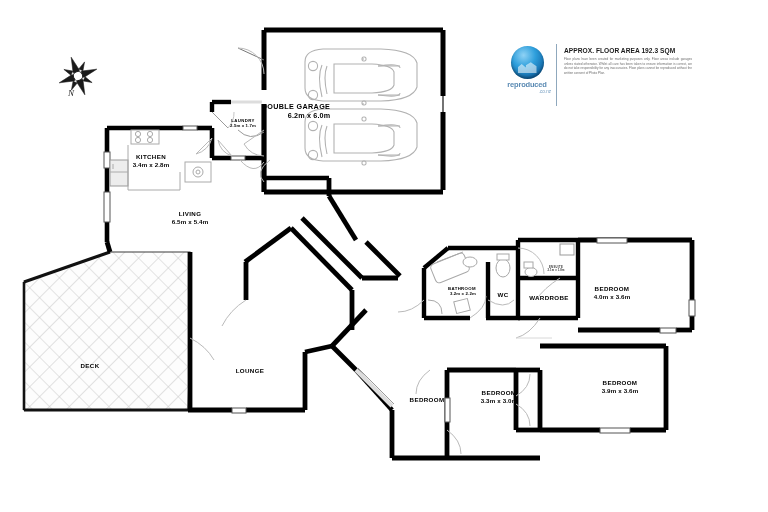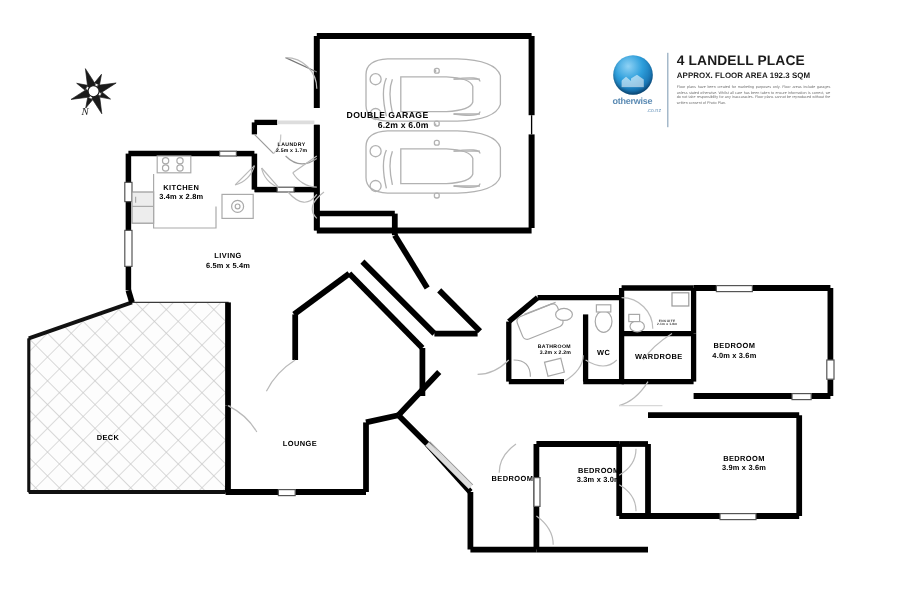--- a/index.html
+++ b/index.html
@@ -380,21 +380,21 @@
         <polygon points="-11,-11 -6.4,-3.2 -3.2,-6.4"></polygon>
         <polygon points="11,11 6.4,3.2 3.2,6.4"></polygon>
         <polygon points="-11,11 -3.2,6.4 -6.4,3.2"></polygon>
       </g>
       <circle cx="0" cy="0" r="4.6" fill="#ffffff" stroke="#1a1a1a" stroke-width="1"></circle>
     </g>
   </svg>
 
   <div class="compass-n" style="left:68px; top:88px;">N</div>
 
-  <div class="room-label sz-md" style="left:296px; top:92px;margin-left:27px;">
+  <div class="room-label sz-md" style="left:296px; top:103px;">
     <span class="nm">DOUBLE GARAGE</span>
     <span class="dm">6.2m x 6.0m</span>
   </div>
 
   <div class="room-label sz-xs" style="left:243px; top:118px;">
     <span class="nm">LAUNDRY</span>
     <span class="dm">2.5m x 1.7m</span>
   </div>
 
   <div class="room-label sz-sm" style="left:151px; top:153px;">
@@ -448,24 +448,23 @@
   </div>
 
   <div class="room-label sz-sm" style="left:620px; top:379px;">
     <span class="nm">BEDROOM</span>
     <span class="dm">3.9m x 3.6m</span>
   </div>
 
   <div class="titleblock">
     <div class="logo-wrap">
       <div class="logo-circle"></div>
-      <div class="logo-text">otherwise</div>
+      <div class="logo-text">reproduced</div>
       <div class="logo-sub">.co.nz</div>
     </div>
     <div class="title-divider"></div>
     <div class="title-texts">
-      <div class="title-main">4 LANDELL PLACE</div>
       <div class="title-area">APPROX. FLOOR AREA 192.3 SQM</div>
       <div class="title-disclaimer">Floor plans have been created for marketing purposes only. Floor areas include garages unless stated otherwise. Whilst all care has been taken to ensure information is correct, we do not take responsibility for any inaccuracies. Floor plans cannot be reproduced without the written consent of Photo Plan.</div>
     </div>
   </div>
 
 </div>
 
 </body></html>

